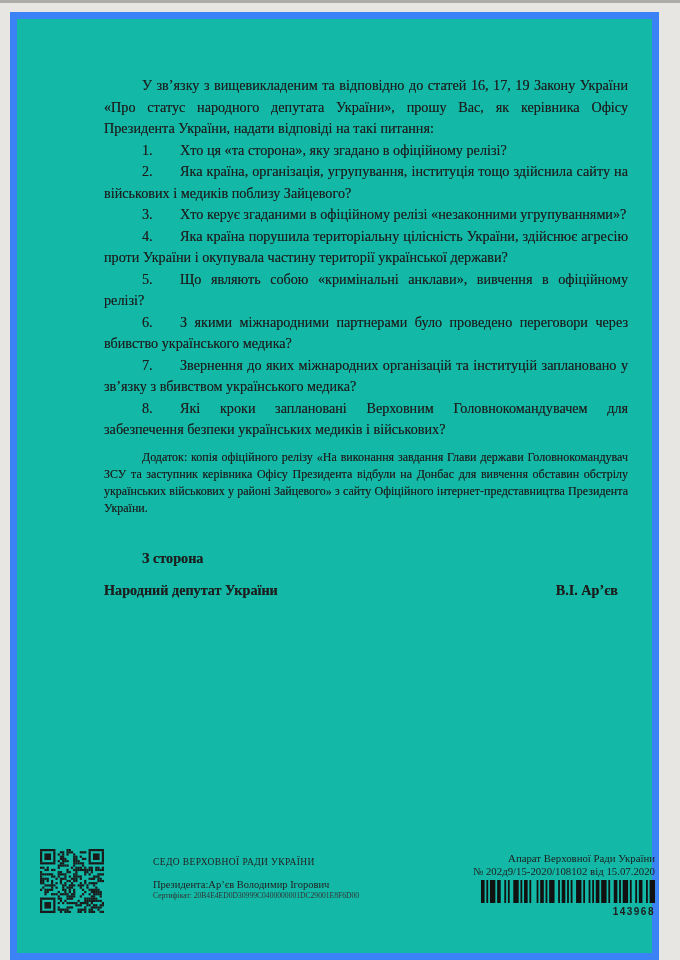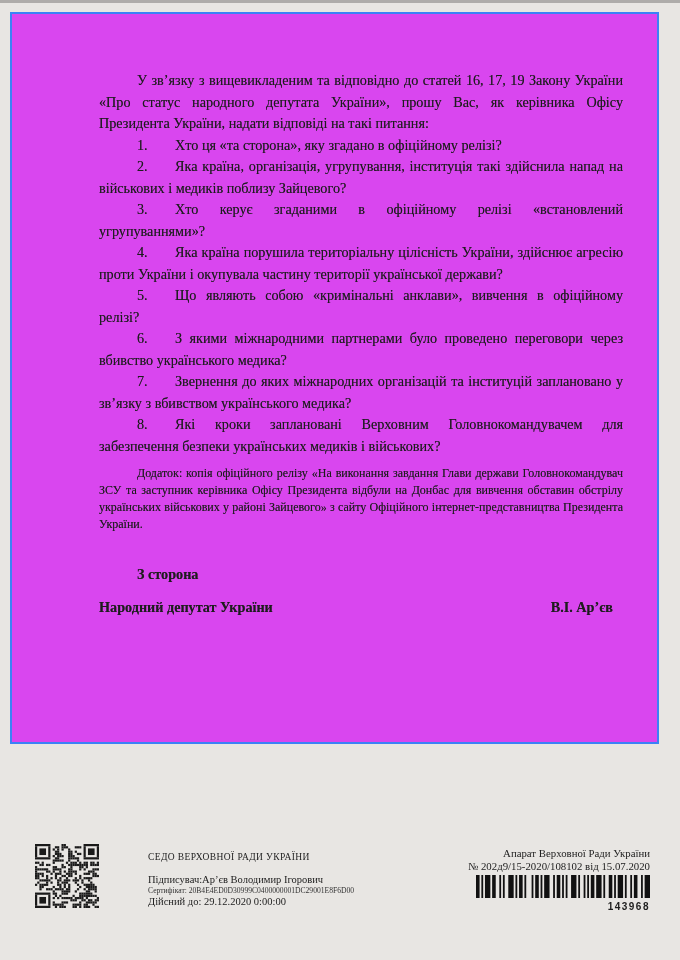--- a/index.html
+++ b/index.html
@@ -8,23 +8,23 @@
     background:#e8e6e3;
     position:relative;
     overflow:hidden;
     font-family:"Liberation Serif", serif;
   }
   .top-strip{
     position:absolute;left:0;top:0;width:680px;height:3px;
     background:#aeacaa;
   }
   .page{
-    position:absolute;left:10px;top:12px;width:649px;height:732px;
-    background:#d946ef;
-    border:2px solid #3b82f6;
+    position:absolute;left:10px;top:12px;width:649px;height:948px;
+    background:#14b8a6;
+    border:7px solid #3b82f6;
     box-sizing:border-box;
   }
   .content{
     position:absolute;left:87px;top:56px;width:524px;
     color:#1d1d1d;
     text-shadow:0 0 .4px rgba(20,20,20,.55);
   }
   p{margin:0;}
   .body-par{
     font-size:14.2px;
@@ -103,22 +103,22 @@
 <body>
 
 <div class="top-strip"></div>
 
 <div class="page">
 
   <div class="content">
     <p class="body-par">У зв’язку з вищевикладеним та відповідно до статей 16, 17, 19 Закону України «Про статус народного депутата України», прошу Вас, як керівника Офісу Президента України, надати відповіді на такі питання:</p>
 
     <p class="body-par q"><span class="num">1.</span><span>Хто ця «та сторона», яку згадано в офіційному релізі?</span></p>
-    <p class="body-par q"><span class="num">2.</span><span>Яка країна, організація, угрупування, інституція такі здійснила напад на військових і медиків поблизу Зайцевого?</span></p>
-    <p class="body-par q"><span class="num">3.</span><span>Хто керує згаданими в офіційному релізі «встановлений угрупуваннями»?</span></p>
+    <p class="body-par q"><span class="num">2.</span><span>Яка країна, організація, угрупування, інституція тощо здійснила сайту на військових і медиків поблизу Зайцевого?</span></p>
+    <p class="body-par q"><span class="num">3.</span><span>Хто керує згаданими в офіційному релізі «незаконними угрупуваннями»?</span></p>
     <p class="body-par q"><span class="num">4.</span><span>Яка країна порушила територіальну цілісність України, здійснює агресію проти України і окупувала частину території української держави?</span></p>
     <p class="body-par q"><span class="num">5.</span><span>Що являють собою «кримінальні анклави», вивчення в офіційному релізі?</span></p>
     <p class="body-par q"><span class="num">6.</span><span>З якими міжнародними партнерами було проведено переговори через вбивство українського медика?</span></p>
     <p class="body-par q"><span class="num">7.</span><span>Звернення до яких міжнародних організацій та інституцій заплановано у зв’язку з вбивством українського медика?</span></p>
     <p class="body-par q"><span class="num">8.</span><span>Які кроки заплановані Верховним Головнокомандувачем для забезпечення безпеки українських медиків і військових?</span></p>
 
 
     <p class="attachment">Додаток: копія офіційного релізу «На виконання завдання Глави держави Головнокомандувач ЗСУ та заступник керівника Офісу Президента відбули на Донбас для вивчення обставин обстрілу українських військових у районі Зайцевого» з сайту Офіційного інтернет-представництва Президента України.</p>
 
     <p class="salute">З сторона</p>
@@ -458,23 +458,22 @@
       <rect x="52.97" y="4.41" width="6.62" height="6.62" fill="#1a1a1a"></rect>
       <rect x="0.00" y="48.55" width="15.45" height="2.21" fill="#1a1a1a"></rect>
       <rect x="0.00" y="61.79" width="15.45" height="2.21" fill="#1a1a1a"></rect>
       <rect x="0.00" y="50.76" width="2.21" height="11.03" fill="#1a1a1a"></rect>
       <rect x="13.24" y="50.76" width="2.21" height="11.03" fill="#1a1a1a"></rect>
       <rect x="4.41" y="52.97" width="6.62" height="6.62" fill="#1a1a1a"></rect>
     </svg>
 
   <div class="footer-left-text">
     <div class="sedo">СЕДО ВЕРХОВНОЇ РАДИ УКРАЇНИ</div>
-    <div class="signer">Підписувач:Ар’єв Володимир Ігорович</div>
+    <div class="signer">Президента:Ар’єв Володимир Ігорович</div>
     <div class="certificate">Сертифікат: 20B4E4ED0D30999C0400000001DC29001E8F6D00</div>
-    <div class="valid">Дійсний до: 29.12.2020 0:00:00</div>
   </div>
 
   <div class="footer-right">
     <div class="office">Апарат Верховної Ради України</div>
     <div class="doc-number">№ 202д9/15-2020/108102 від 15.07.2020</div>
     <div class="barcode-wrap">
       <svg id="barcode-svg" width="174" height="23" viewBox="0 0 174 23">
           <rect x="0.00" y="0" width="3.59" height="23" fill="#111"></rect>
           <rect x="5.38" y="0" width="1.79" height="23" fill="#111"></rect>
           <rect x="8.97" y="0" width="5.38" height="23" fill="#111"></rect>

